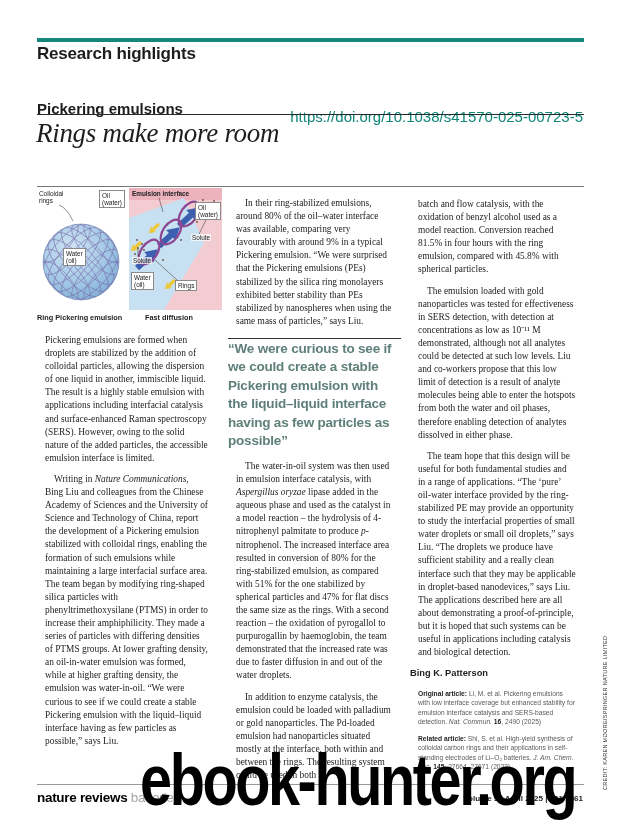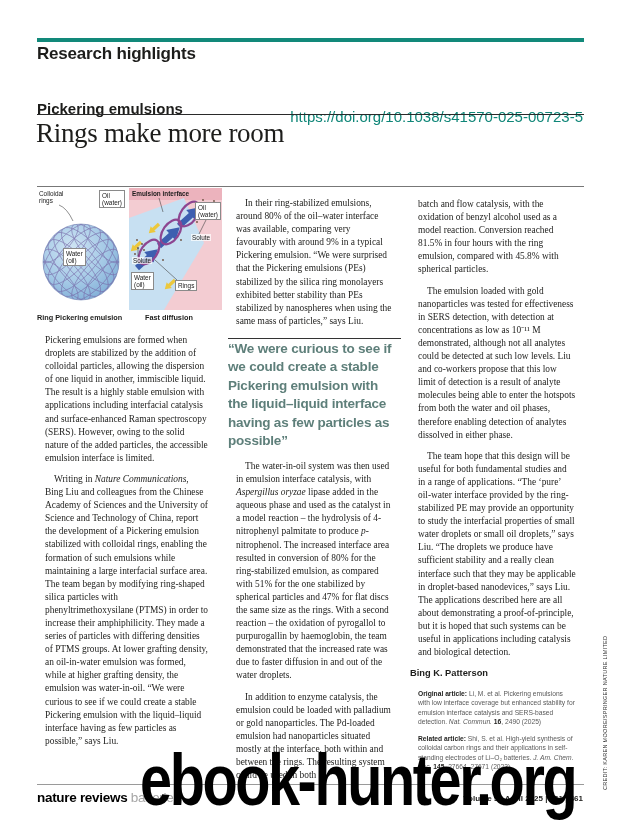--- a/index.html
+++ b/index.html
@@ -6,21 +6,21 @@
   .page{position:relative;width:620px;height:824px;background:#fff;overflow:hidden;
         font-family:"Liberation Sans",sans-serif;color:#1d1d1b;}
 
   
   .topbar{position:absolute;left:37px;top:38px;width:547px;height:4px;background:#12897a;}
   .section-title{position:absolute;left:37px;top:44px;font-size:17px;font-weight:bold;letter-spacing:-0.2px;}
   .kicker{position:absolute;left:37px;top:100px;font-size:15px;font-weight:bold;}
   .doi{position:absolute;right:37px;top:108px;font-size:15px;color:#0f8678;text-decoration:none;cursor:pointer;}
   .kicker-rule{position:absolute;left:37px;top:114px;width:547px;height:1px;background:#2a2a2a;}
   .article-title{position:absolute;left:36px;top:118px;font-family:"Liberation Serif",serif;
-                 font-weight:normal;font-size:27px;letter-spacing:-0.3px;margin:0;}
+                 font-weight:normal;font-size:27px;letter-spacing:-0.3px;margin:0;font-style:italic;}
   .body-rule{position:absolute;left:37px;top:186px;width:547px;height:1px;background:#777;}
 
   
   .panel{position:absolute;top:188px;height:122px;}
   .panelL{left:37px;width:89px;background:#fff;}
   .panelR{left:129px;width:93px;}
   .panel svg{position:absolute;left:0;top:0;}
   .fl{position:absolute;font-size:6.4px;line-height:7.2px;color:#1a1a1a;white-space:nowrap;}
   .fl.box{background:#fff;border:0.5px solid #8a8a8a;padding:1px 2px;}
   .figcap{position:absolute;top:313px;font-size:7.3px;font-weight:bold;color:#1d1d1b;}

